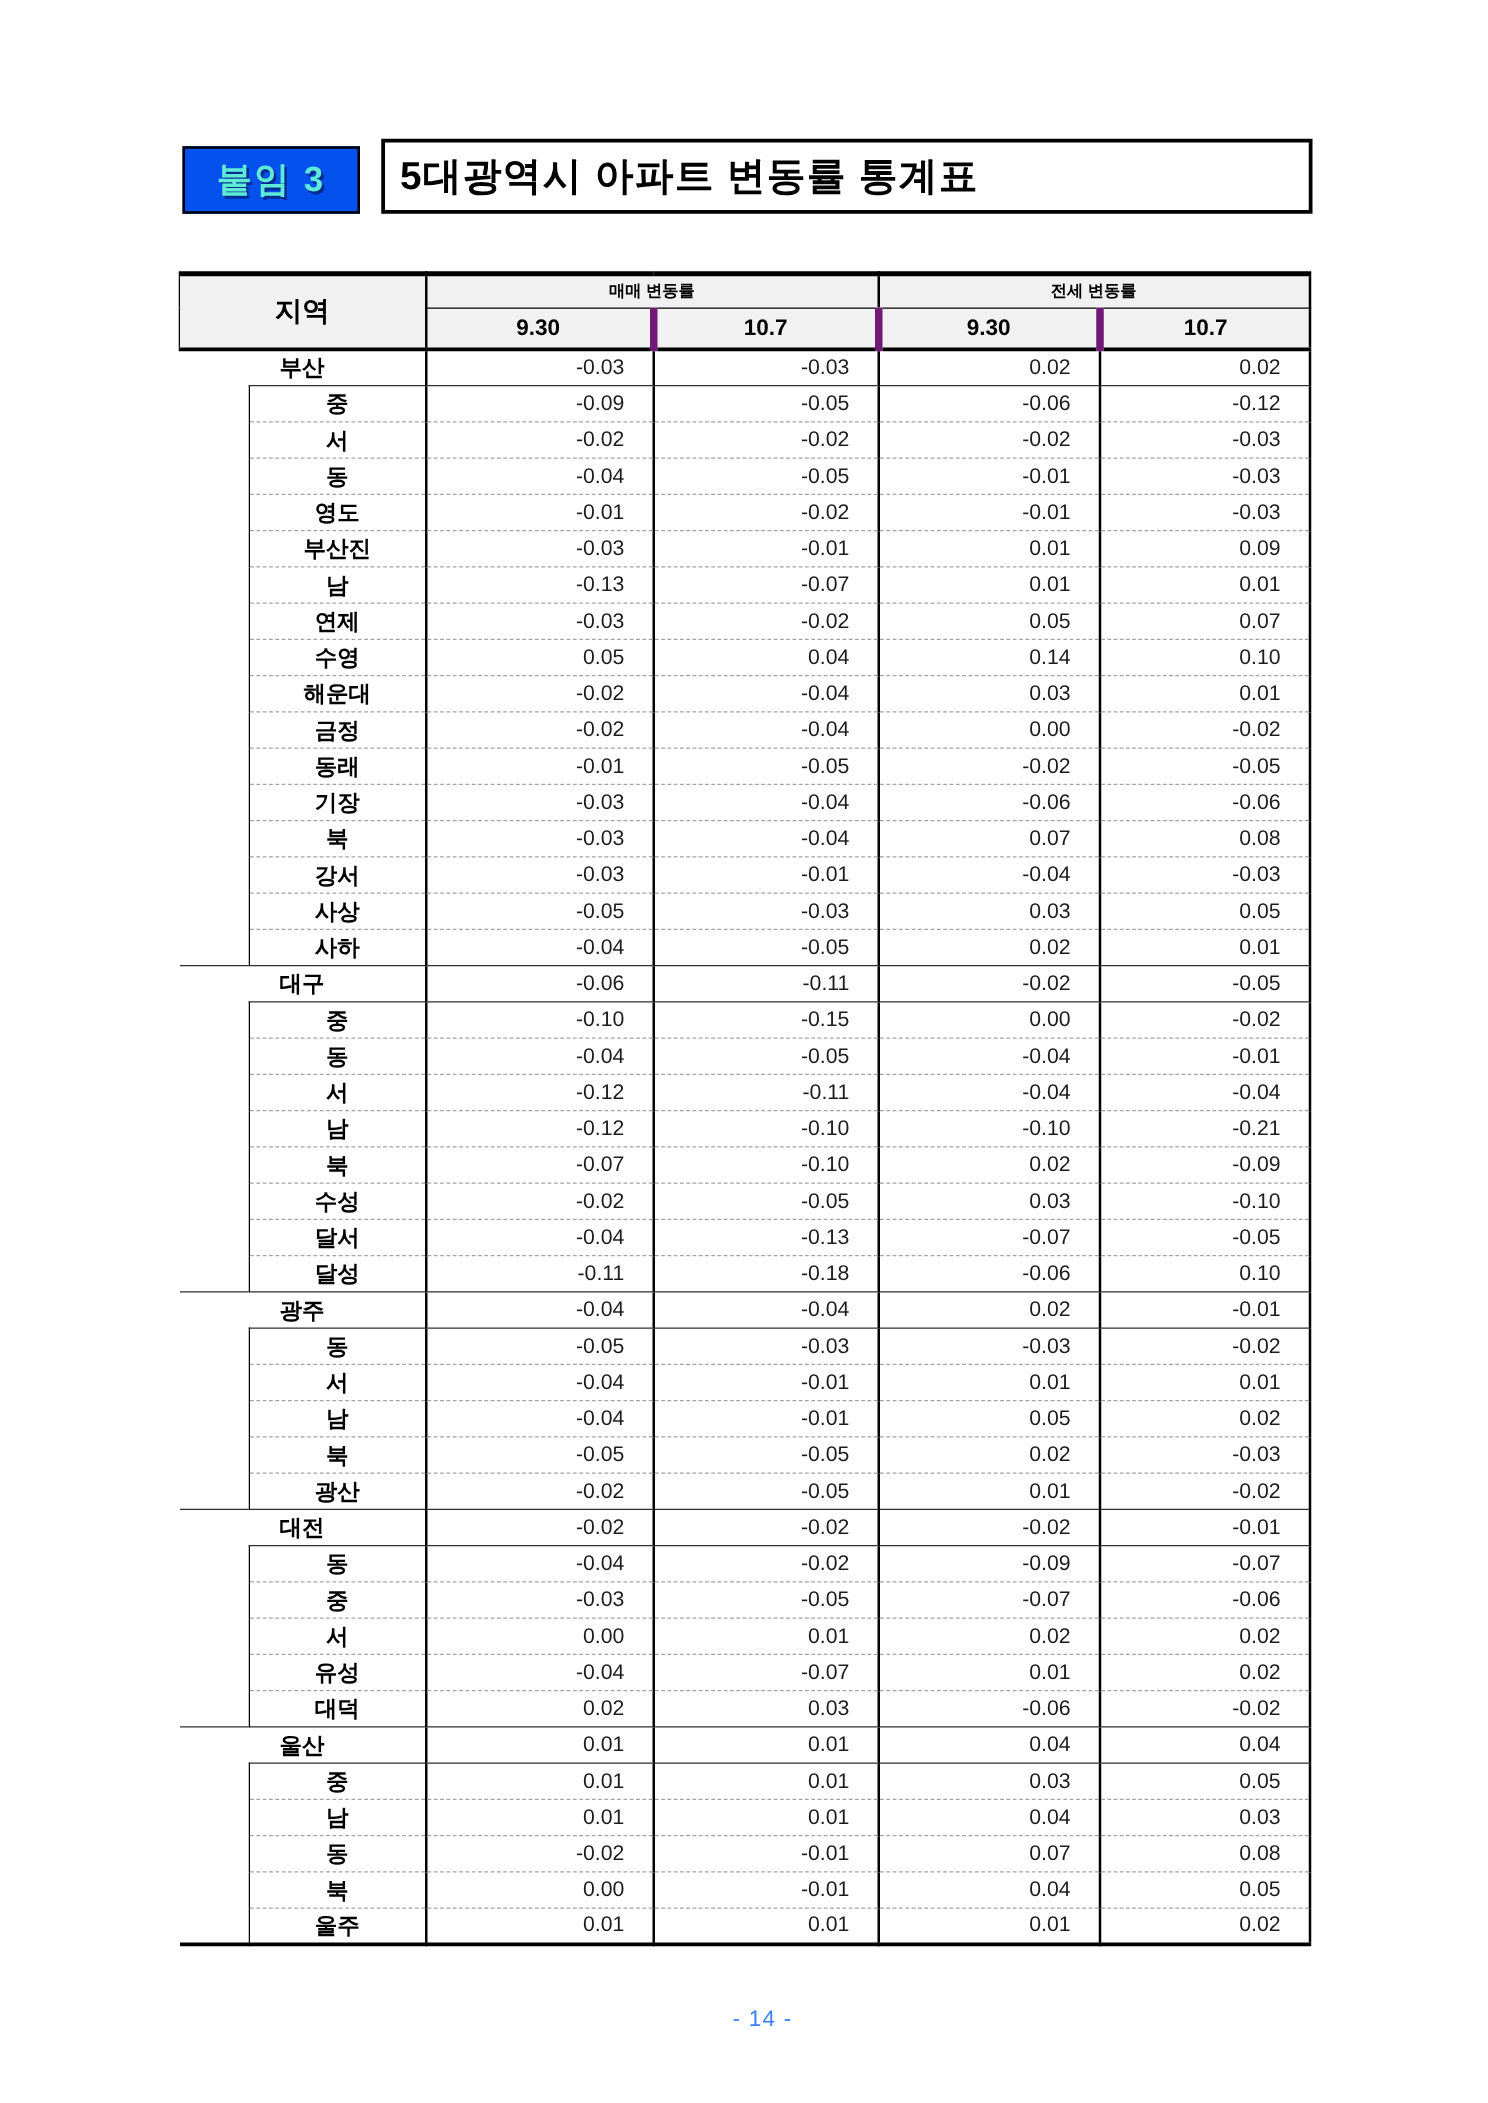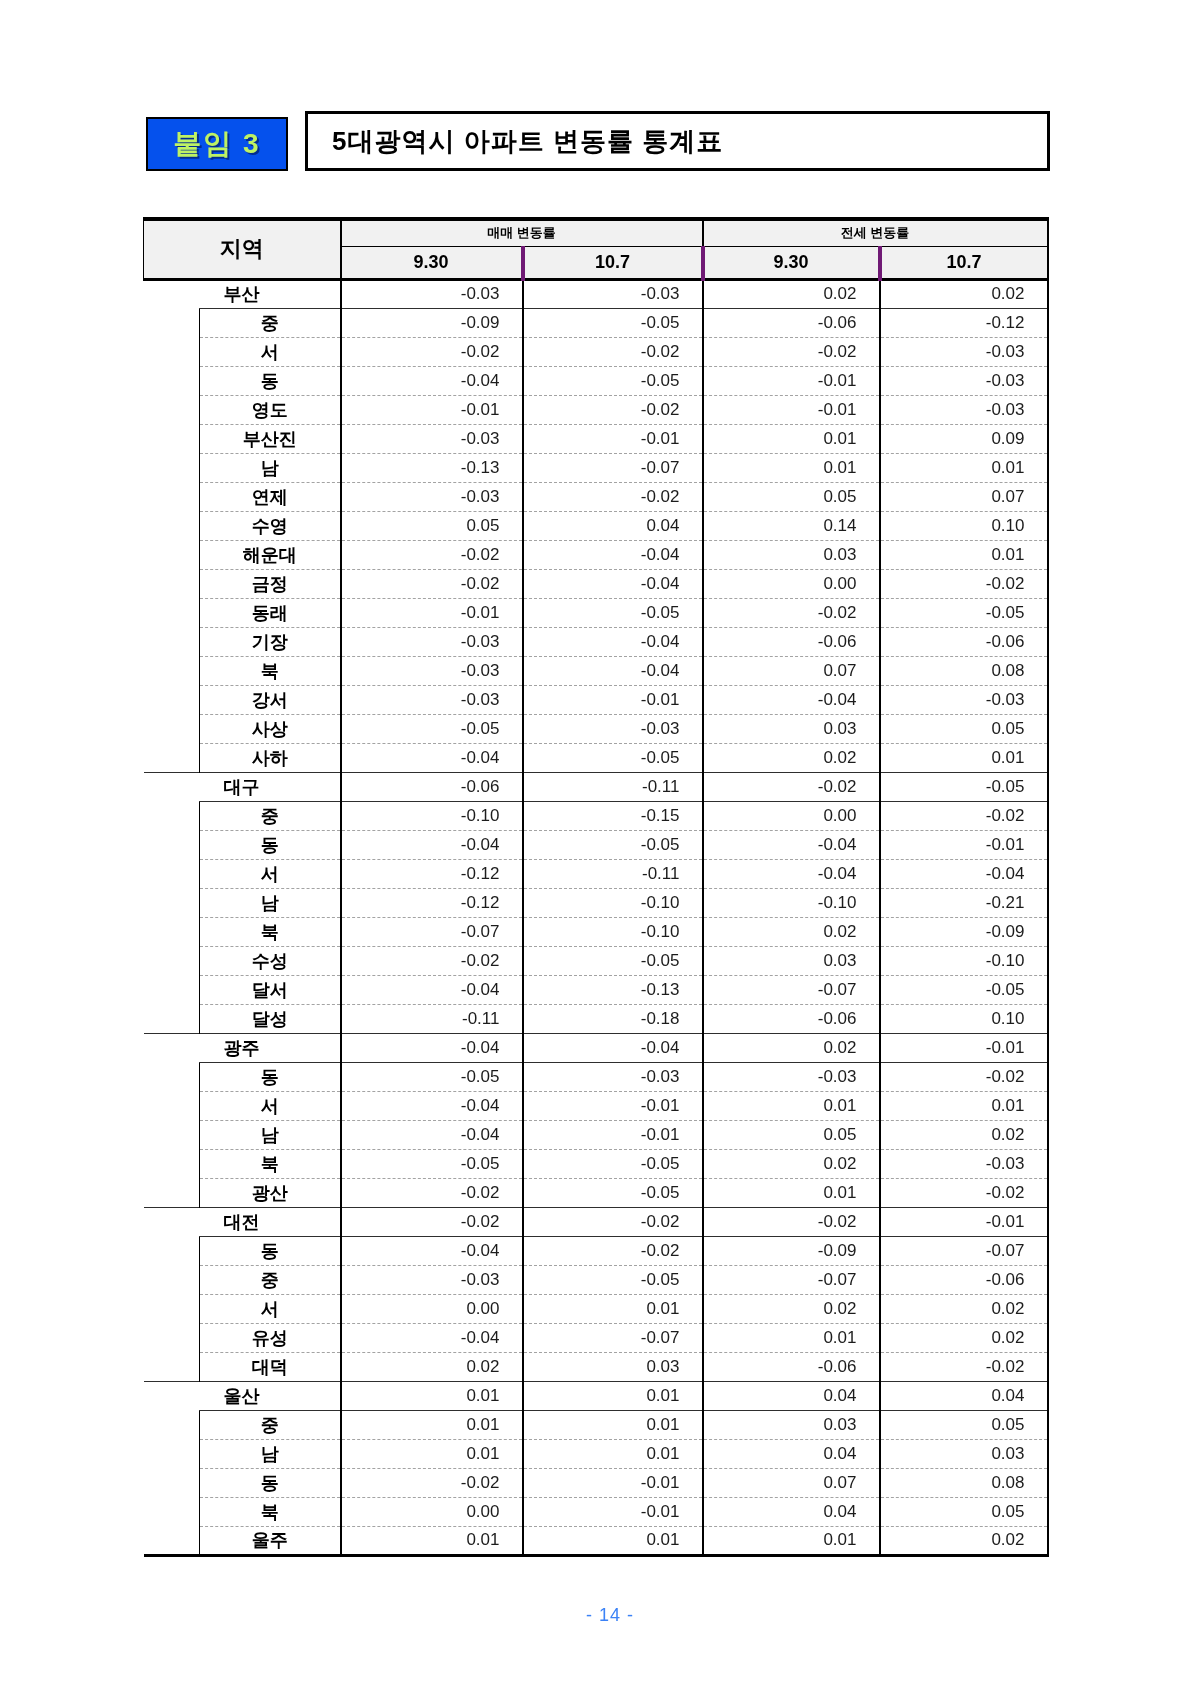--- a/index.html
+++ b/index.html
@@ -9,48 +9,48 @@
     position:relative; width:1190px; height:1682px; background:#fff;
     overflow:hidden;
   }
   
   .badge {
     position:absolute; left:146px; top:117px; width:142px; height:54px;
     background:#0551ed; border:2px solid #000;
     display:flex; align-items:center; justify-content:center;
   }
   .badge span {
-    color:#bef264; font-weight:bold; font-size:28px; letter-spacing:2px;
+    color:#5eead4; font-weight:bold; font-size:28px; letter-spacing:2px;
     text-shadow:2px 2px 0 rgba(0,0,30,0.45);
   }
   .title-box {
     position:absolute; left:305px; top:111px; width:745px; height:60px;
     background:#fff; border:3px solid #000;
     display:flex; align-items:center;
   }
   .title-box span {
-    padding-left:24px; font-weight:800; font-size:26px; color:#000;
+    padding-left:12px; font-weight:800; font-size:31px; color:#000;
     letter-spacing:1px;
   }
   
   table.stat {
     position:absolute; left:143px; top:217px; width:904px;
     border-collapse:collapse; table-layout:fixed;
     border-top:4px solid #000; border-bottom:3px solid #000;
     border-right:2px solid #000;
   }
   thead { border-bottom:3px solid #000; }
   thead th { background:#f1f1f1; font-weight:bold; color:#000; }
   th.region-h {
     border-left:1px solid #000; border-right:2px solid #000;
     font-size:22px;
   }
   th.group-h { font-size:13px; height:27px; border-bottom:1px solid #000; }
   th.group-h.sale { border-right:2px solid #000; }
-  th.date-h { font-size:18px; height:33px; border-right:4px solid #701a75; }
+  th.date-h { font-size:18px; height:33px; border-right:6px solid #701a75; }
   th.date-h:last-child { border-right:none; }
 
   tbody td { height:29px; vertical-align:middle; }
   td.val {
     text-align:right; padding-right:22px; font-size:17px; color:#1c1c1c;
     border-right:2px solid #000; font-weight:400;
   }
   td.metro-name {
     text-align:center; font-weight:bold; font-size:18px; color:#000;
     border-right:2px solid #000;

